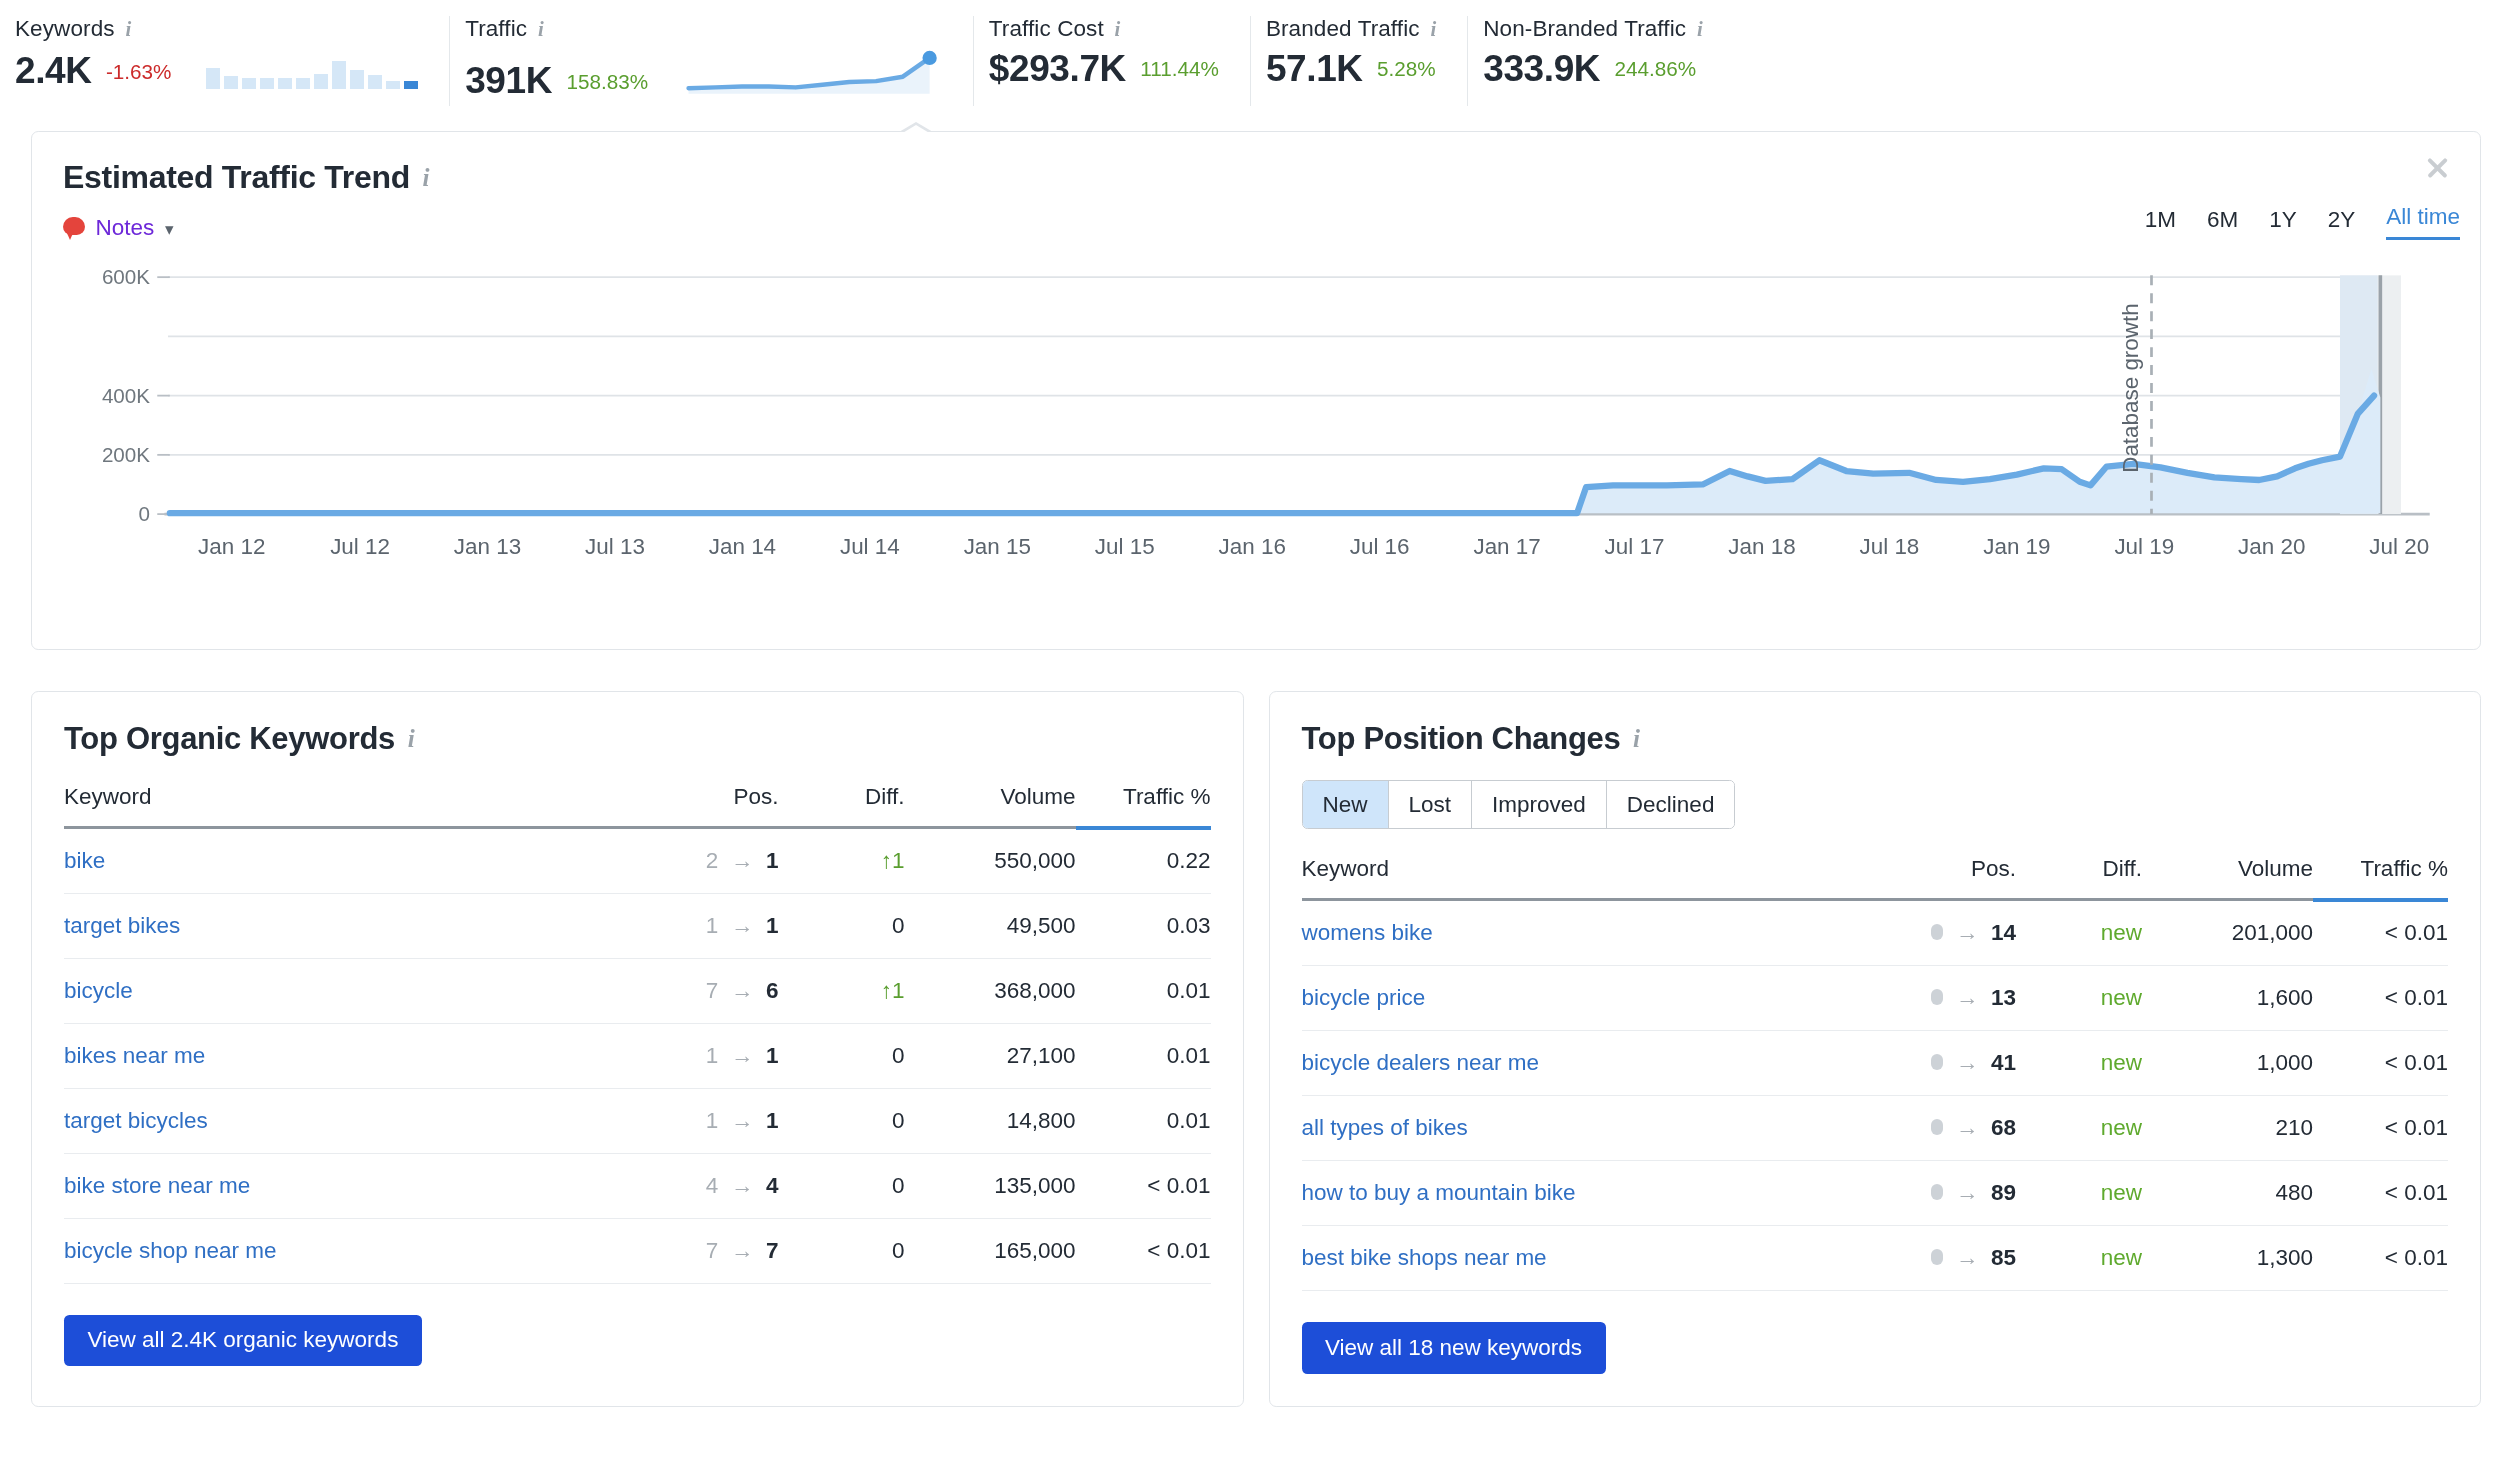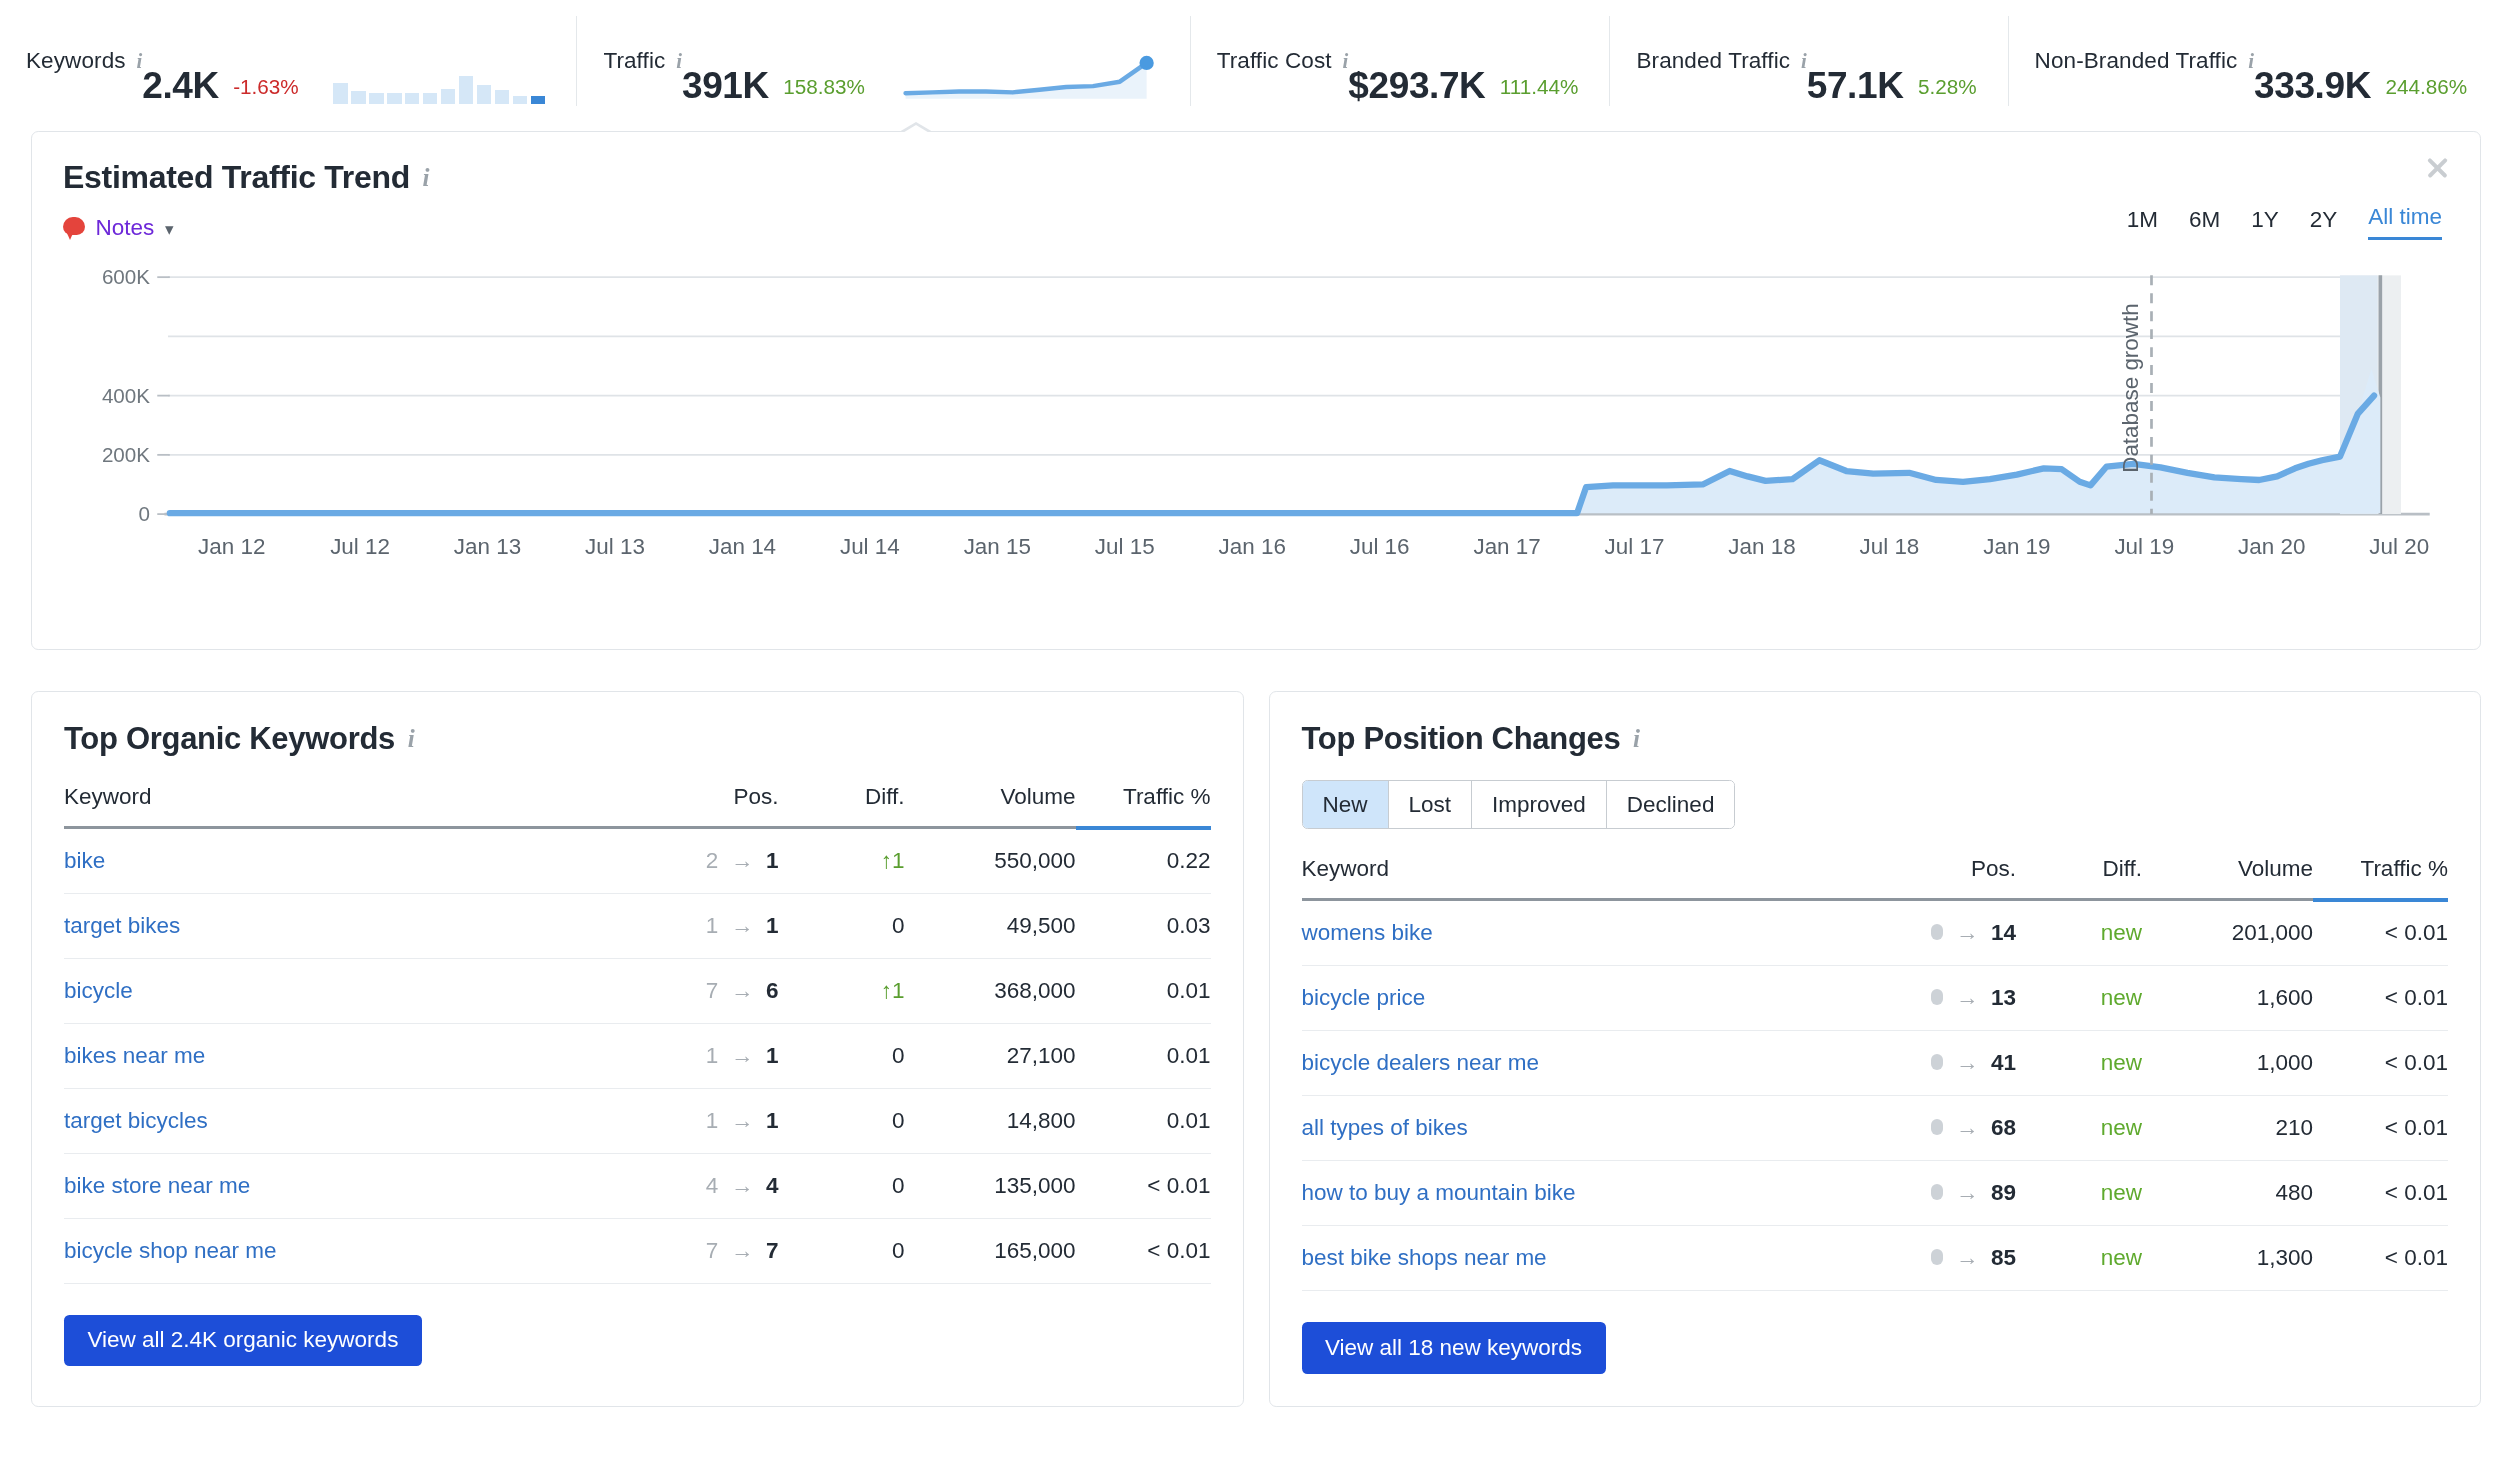--- a/index.html
+++ b/index.html
@@ -14,23 +14,23 @@
   
   .metrics-bar {
     display: flex;
     align-items: flex-start;
     height: 122px;
     padding: 16px 0 0 0;
   }
   .metric {
     position: relative;
     display: flex;
-    flex-direction: row;
+    flex-direction: column;
     justify-content: flex-start;
-    padding: 0 31px 0 26px;
+    padding: 0 31px 0 15px;
     height: 90px;
   }
   .metric + .metric { border-left: 1.8px solid #e4e8eb; }
   .metric-label {
     display: flex; align-items: center; gap: 10.8px;
     font-size: 22.5px; color: #232b35; font-weight: 400;
     letter-spacing: 0.1px;
     white-space: nowrap;
   }
   .info-i {
@@ -115,21 +115,21 @@
     width: 31px; height: 31px; cursor: pointer;
   }
   .close-x:before, .close-x:after {
     content:""; position: absolute; left: 2.7px; top: 13.5px;
     width: 25px; height: 3.6px; background: #c9cdd1; border-radius: 1.8px;
   }
   .close-x:before { transform: rotate(45deg); }
   .close-x:after  { transform: rotate(-45deg); }
 
   .range-tabs {
-    position: absolute; right: 38px; top: 72px;
+    position: absolute; right: 20px; top: 72px;
     display: flex; align-items: flex-end; gap: 31px;
   }
   .range-tab { font-size: 22.5px; color: #232b35; cursor: pointer; padding-bottom: 7.2px; }
   .range-tab.active { color: #3a87d6; border-bottom: 3.6px solid #3a87d6; }
 
   .chart-wrap { position: relative; margin: 20px 27px 0 27px; height: 359px; }
   .chart-wrap svg { display:block; }
 
   
   .panels { display: flex; gap: 25px; margin: 41px 31px 0 31px; }

